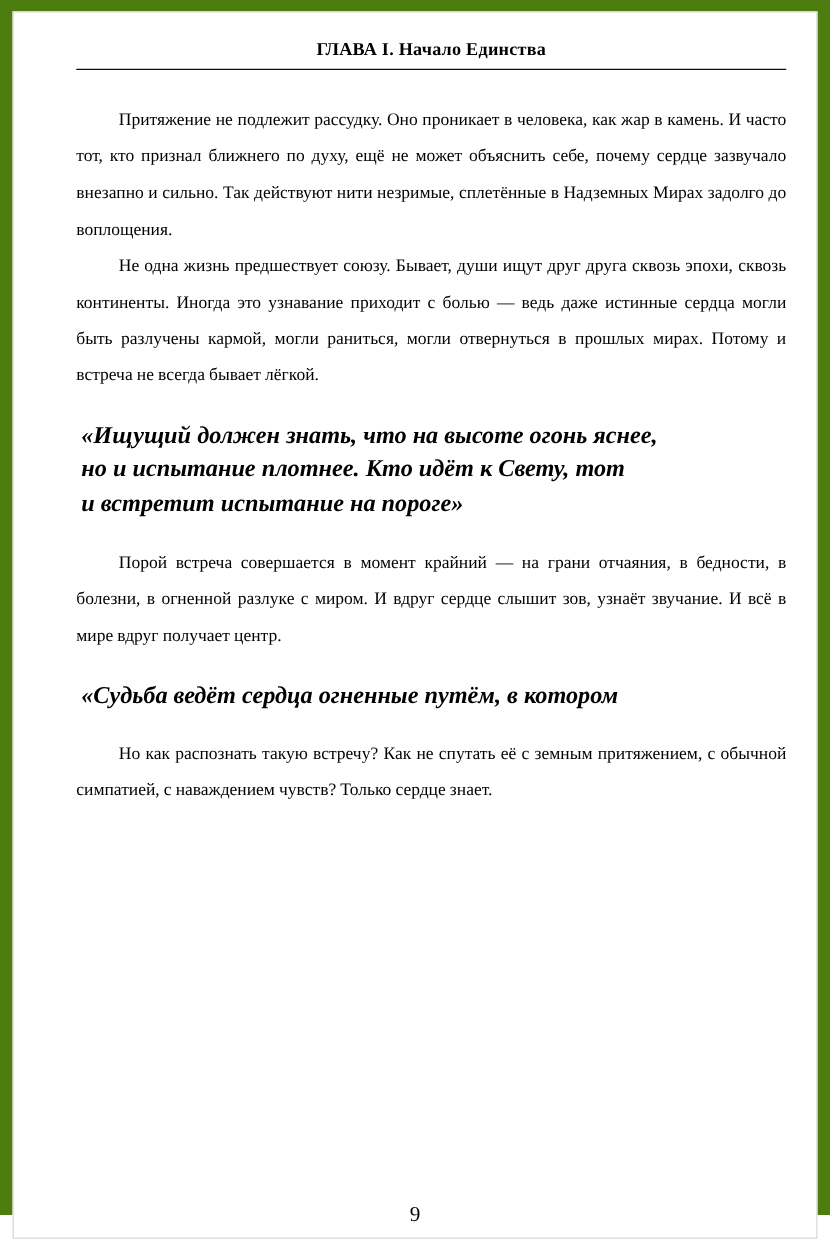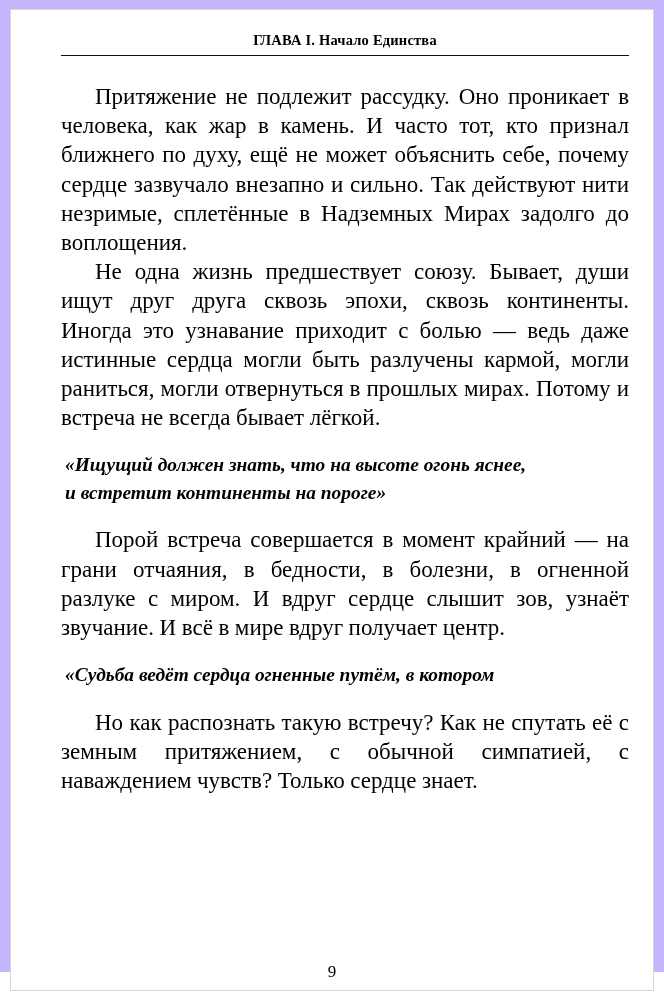--- a/index.html
+++ b/index.html
@@ -14,21 +14,21 @@
     color: #000000;
     position: relative;
     overflow: hidden;
   }
   .page {
     position: absolute;
     left: 0;
     top: 0;
     width: 664px;
     height: 972px;
-    background: #c4b5fd;
+    background: #4d7c0f;
   }
   .page-frame {
     position: absolute;
     left: 10px;
     top: 9px;
     width: 644px;
     height: 982px;
     border: 1px solid #d8d8d4;
     background: #ffffff;
     box-sizing: border-box;
@@ -46,21 +46,21 @@
     font-weight: bold;
     font-size: 14.5px;
     letter-spacing: 0.2px;
     padding-bottom: 4px;
   }
   .rule {
     border-top: 1.6px solid #111;
     margin: 2px 0 26px 0;
   }
   p.body {
-    font-size: 23px;
+    font-size: 14px;
     line-height: 29.2px;
     text-align: justify;
     text-indent: 34px;
     margin: 0 0 0 0;
     hyphens: none;
     word-spacing: -0.2px;
   }
   p.body + p.body {
     margin-top: 0;
   }
@@ -93,21 +93,22 @@
     <div class="content">
 
       <div class="header">ГЛАВА I. Начало Единства</div>
       <div class="rule"></div>
 
       <p class="body">Притяжение не подлежит рассудку. Оно проникает в человека, как жар в камень. И часто тот, кто признал ближнего по духу, ещё не может объяснить себе, почему сердце зазвучало внезапно и сильно. Так действуют нити незримые, сплетённые в Надземных Мирах задолго до воплощения.</p>
       <p class="body">Не одна жизнь предшествует союзу. Бывает, души ищут друг друга сквозь эпохи, сквозь континенты. Иногда это узнавание приходит с болью — ведь даже истинные сердца могли быть разлучены кармой, могли раниться, могли отвернуться в прошлых мирах. Потому и встреча не всегда бывает лёгкой.</p>
 
       <div class="quote">
         <span class="quote-line">«Ищущий должен знать, что на высоте огонь яснее,</span>
-        <span class="quote-line">и встретит континенты на пороге»</span>
+        <span class="quote-line">но и испытание плотнее. Кто идёт к Свету, тот</span>
+        <span class="quote-line">и встретит испытание на пороге»</span>
       </div>
 
       <p class="body">Порой встреча совершается в момент крайний — на грани отчаяния, в бедности, в болезни, в огненной разлуке с миром. И вдруг сердце слышит зов, узнаёт звучание. И всё в мире вдруг получает центр.</p>
 
       <div class="quote">
         <span class="quote-line">«Судьба ведёт сердца огненные путём, в котором</span>
       </div>
 
       <p class="body">Но как распознать такую встречу? Как не спутать её с земным притяжением, с обычной симпатией, с наваждением чувств? Только сердце знает.</p>
 

